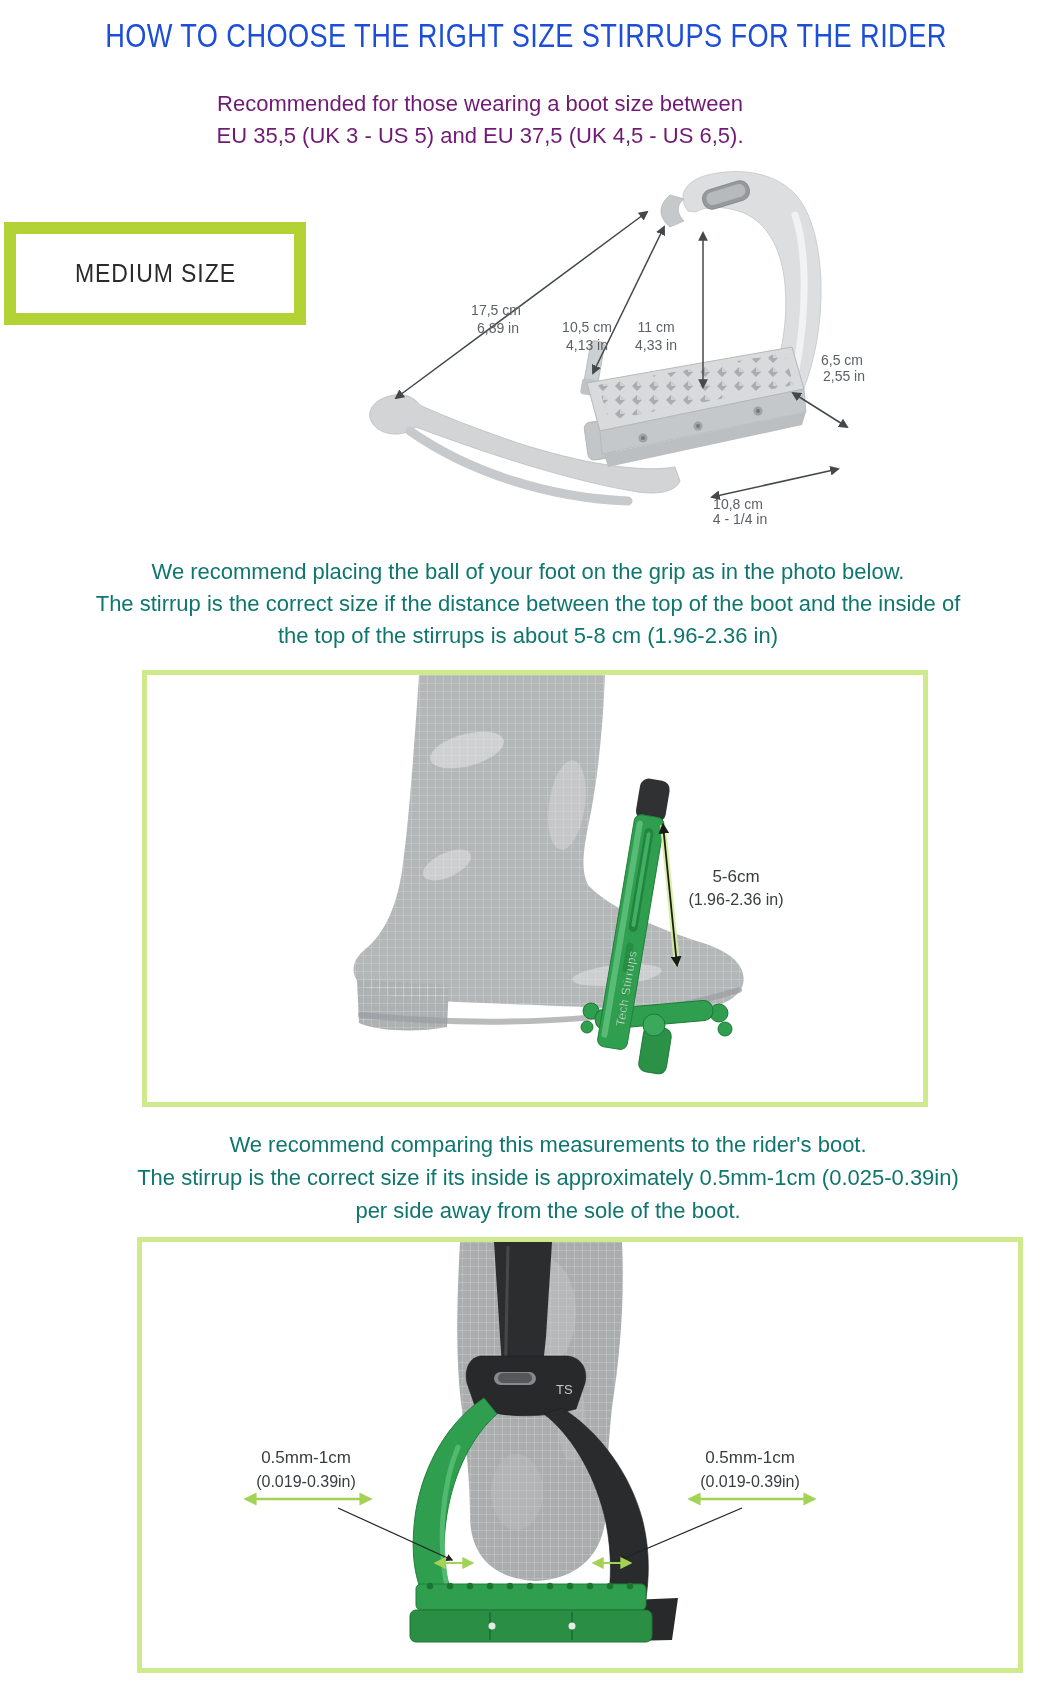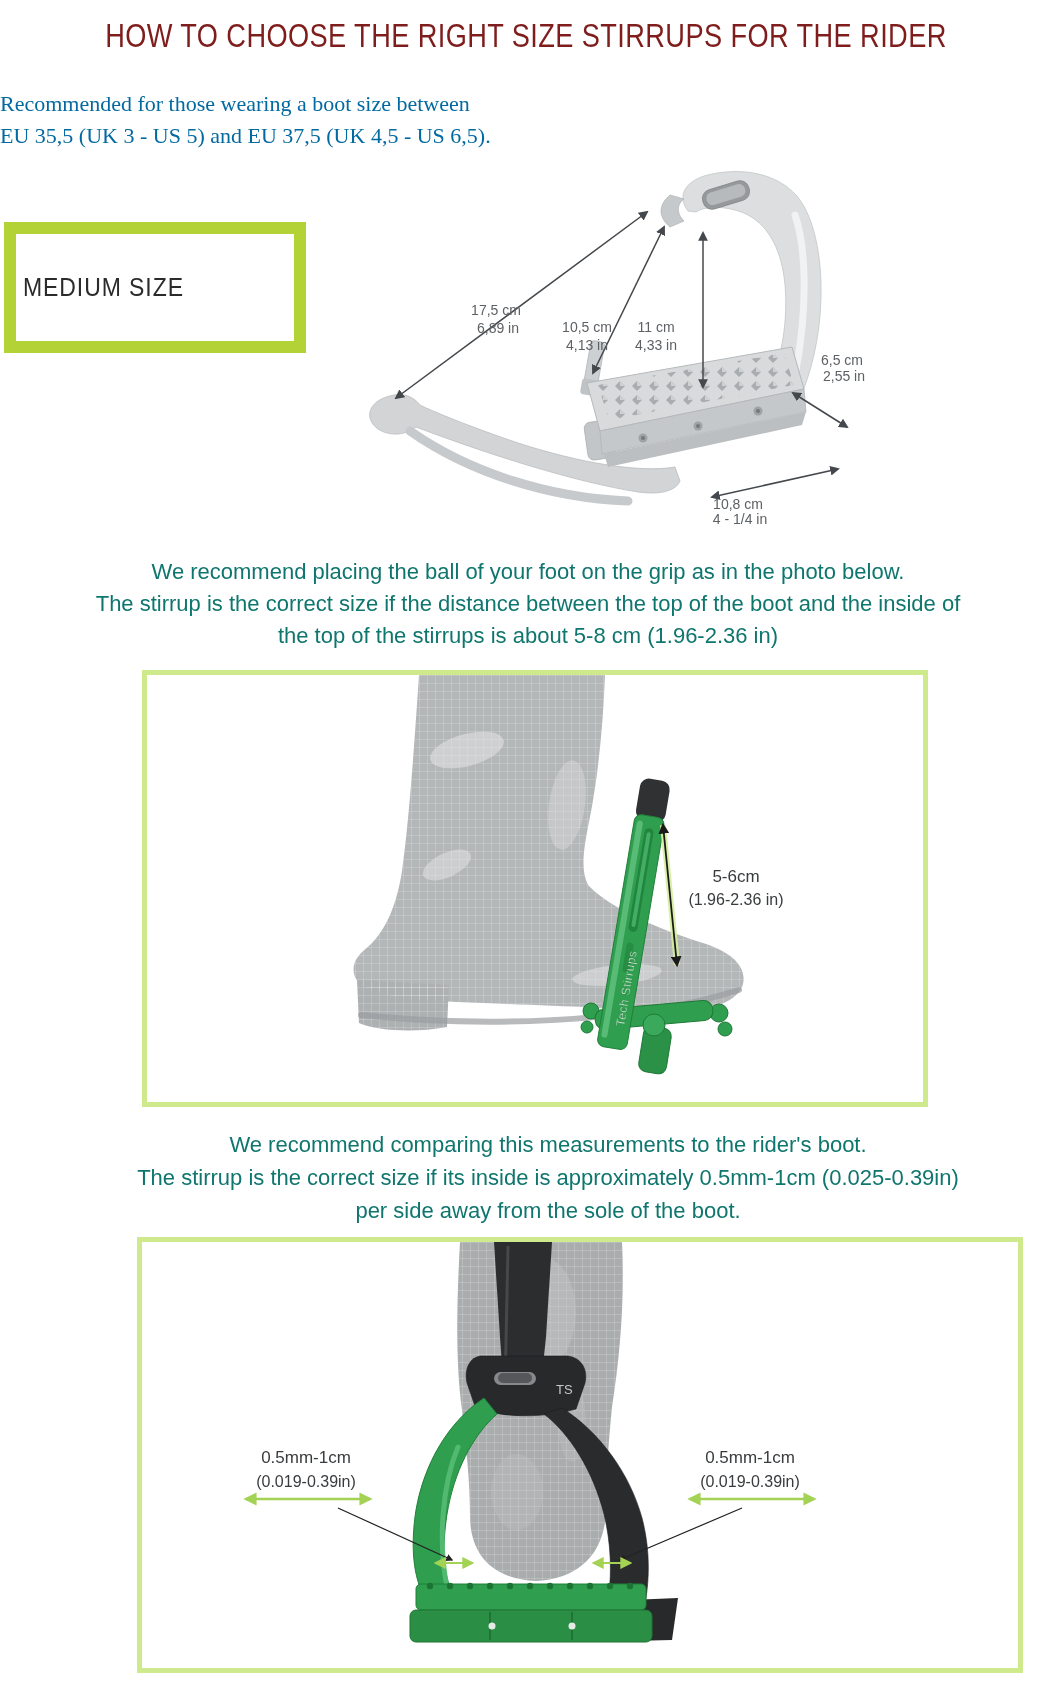--- a/index.html
+++ b/index.html
@@ -1,25 +1,25 @@
 <!DOCTYPE html>
 <html><head>
 <meta charset="utf-8">
 <style>
   html,body{margin:0;padding:0;background:#fff;}
   .page{position:relative;width:1056px;height:1681px;background:#ffffff;
         font-family:"Liberation Sans",sans-serif;overflow:hidden;}
   .title{position:absolute;top:16px;left:0;width:960px;text-align:center;margin:0;
-         font-size:34px;font-weight:400;color:#7f1d1d;letter-spacing:.5px;}
+         font-size:34px;font-weight:400;color:#1d4ed8;letter-spacing:.5px;}
   .title span{display:inline-block;transform:scaleX(.8);transform-origin:center;white-space:nowrap;}
-  .intro{position:absolute;top:88px;left:0;width:960px;
-         font-size:22px;line-height:32px;color:#0369a1;font-family:Liberation Serif, serif;}
-  .size-box{position:absolute;left:4px;top:222px;width:302px;height:131px;
+  .intro{position:absolute;top:88px;left:0;width:960px;text-align:center;
+         font-size:22px;line-height:32px;color:#701a75;}
+  .size-box{position:absolute;left:4px;top:222px;width:302px;height:103px;
             border:12px solid #b2d235;box-sizing:border-box;background:#fff;
-            display:flex;align-items:center;justify-content:flex-start;}
+            display:flex;align-items:center;justify-content:center;}
   .size-box span{font-size:25px;letter-spacing:1px;color:#2b2b2b;transform:scaleX(.92);white-space:nowrap;}
   .diagram{position:absolute;left:340px;top:155px;}
   .para{position:absolute;left:0;width:1056px;text-align:center;
         font-size:22px;color:#0f766e;}
   .para1{top:556px;line-height:32px;}
   .para2{top:1128px;line-height:33px;padding-left:20px;}
   .photo{position:absolute;border:5px solid #cfe98d;background:#fff;box-sizing:border-box;}
   .photo1{left:142px;top:670px;width:786px;height:437px;}
   .photo2{left:137px;top:1237px;width:886px;height:436px;}
   svg text{font-family:"Liberation Sans",sans-serif;}

